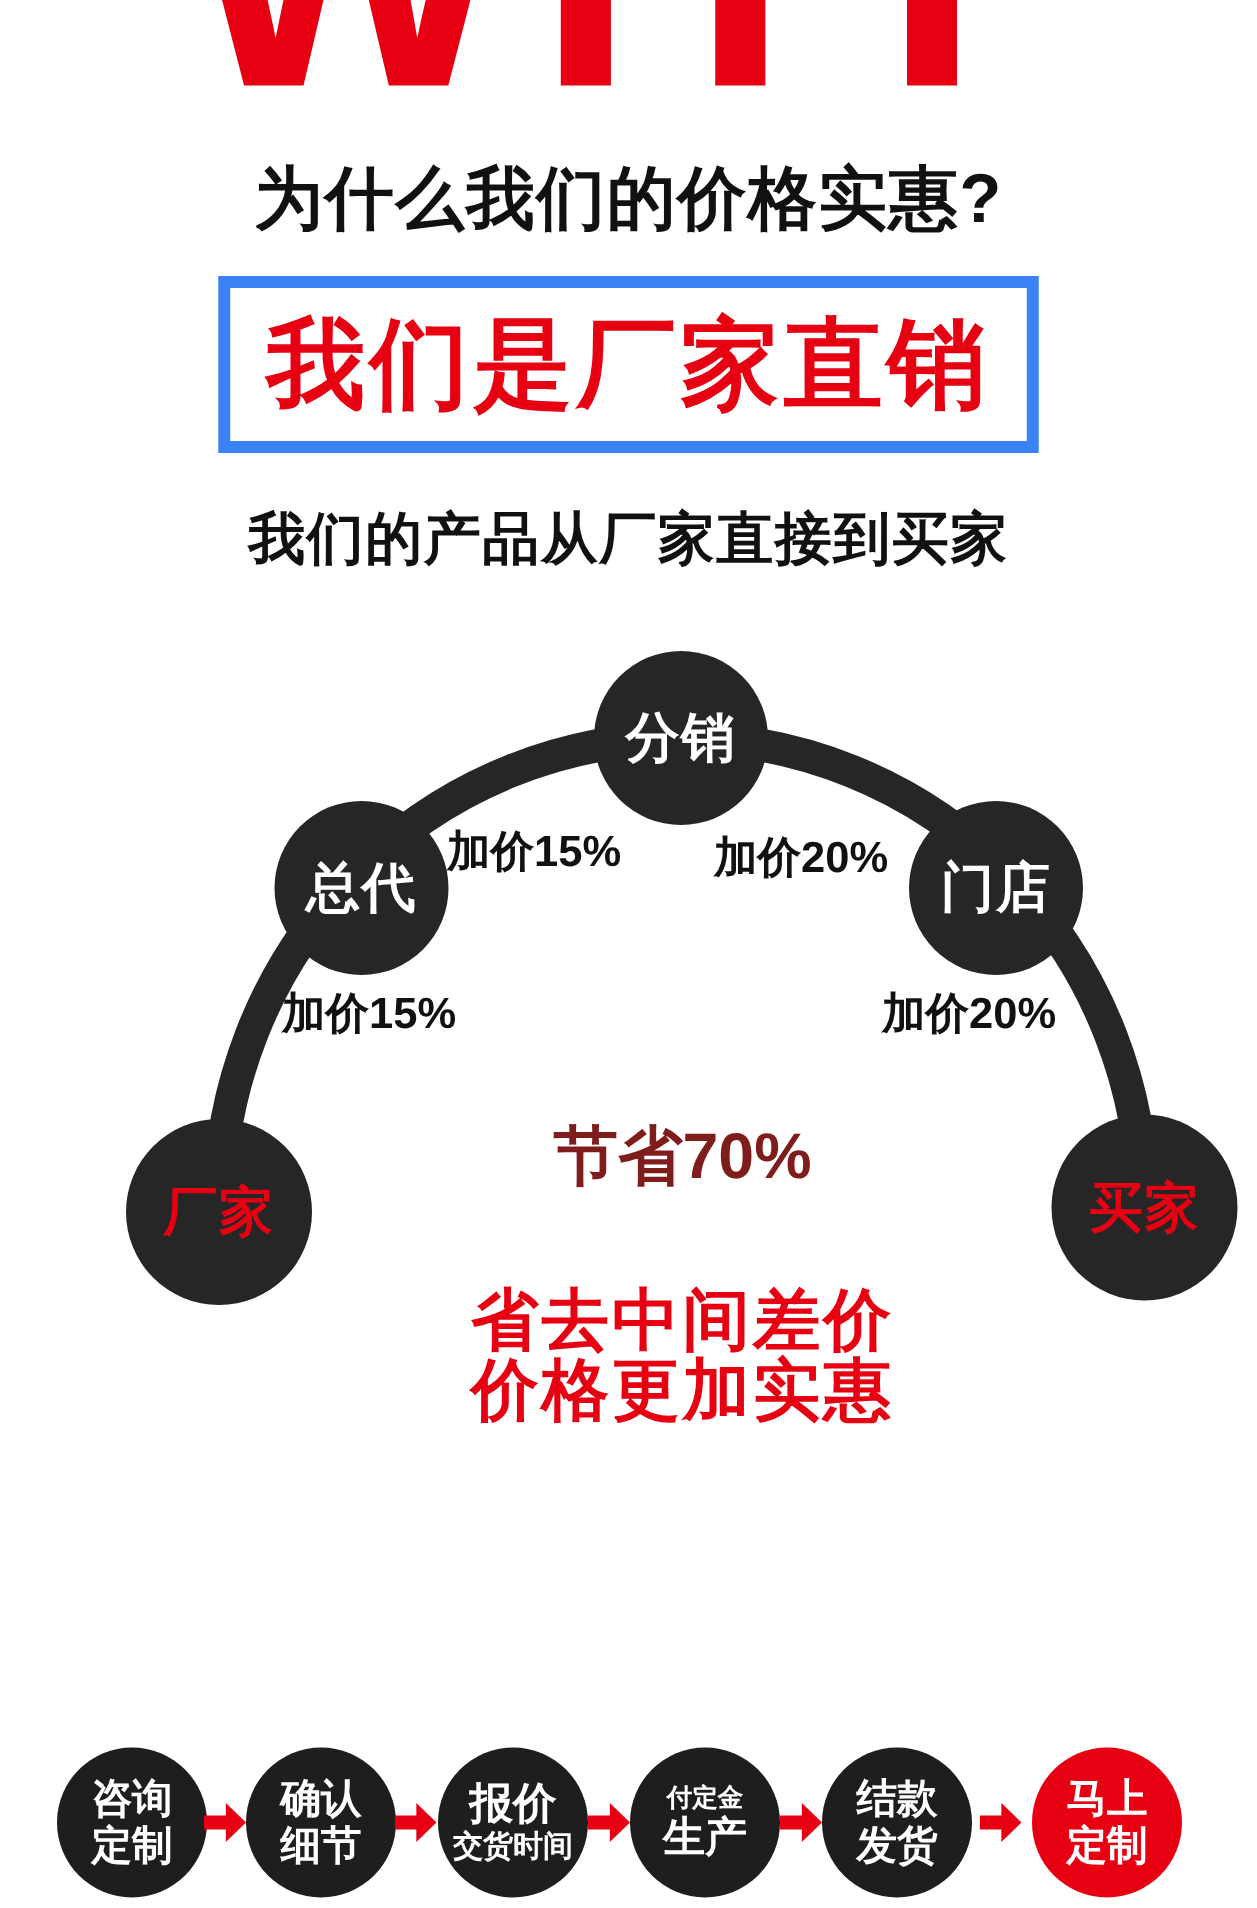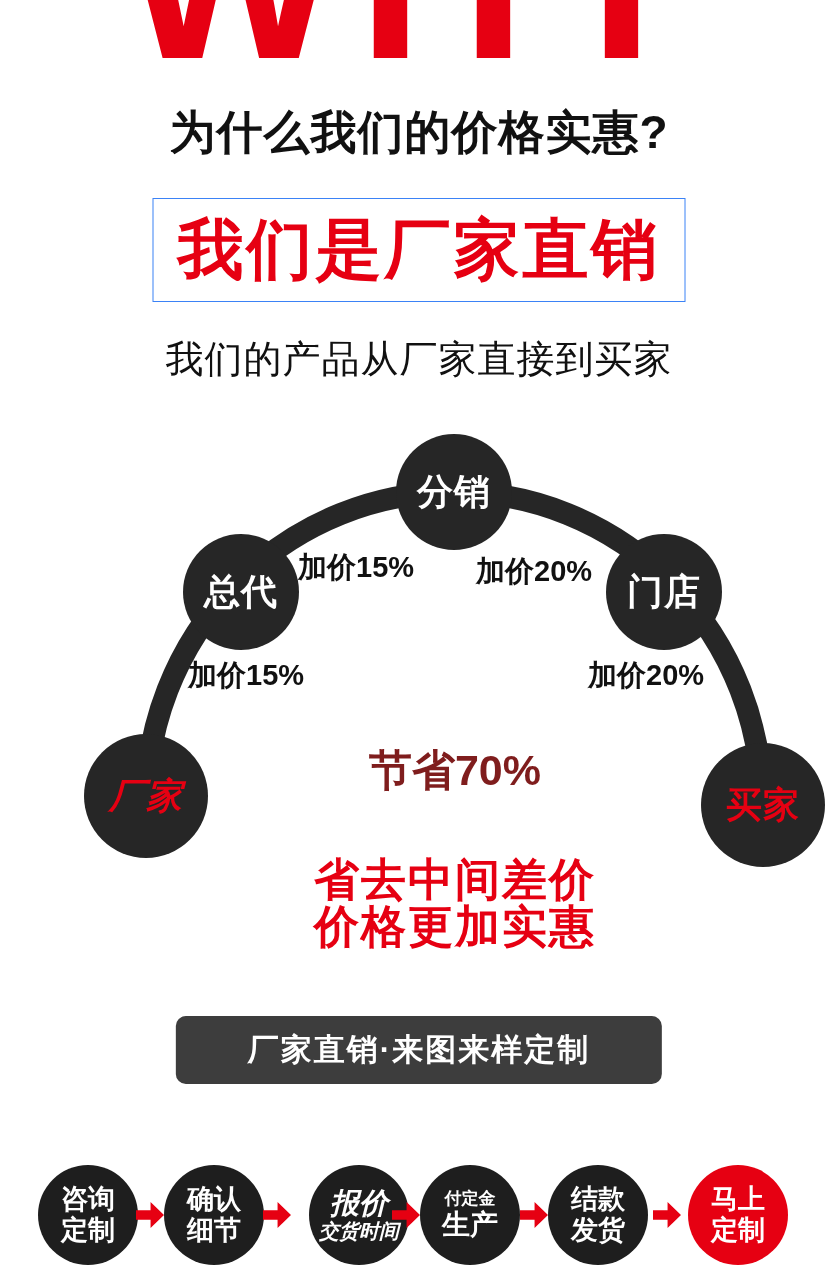--- a/index.html
+++ b/index.html
@@ -16,47 +16,47 @@
     text-align:center;color:#e60012;font-size:232px;line-height:1;
     font-weight:900;letter-spacing:18px;white-space:nowrap;
   }
 
   .question{
     position:absolute;top:102px;left:0;width:100%;
     text-align:center;color:#111;font-size:46px;font-weight:900;letter-spacing:1px;
   }
 
   .banner-box{
-    position:absolute;top:198px;left:50%;transform:translateX(-50%);
-    border:1px solid #3b82f6;padding:6px 24px;background:#fff;
+    position:absolute;top:184px;left:50%;transform:translateX(-50%);
+    border:8px solid #3b82f6;padding:6px 24px;background:#fff;
   }
   .banner-box span{
     color:#e60012;font-size:66px;font-weight:900;letter-spacing:3px;white-space:nowrap;
   }
 
   .subtitle{
     position:absolute;top:334px;left:0;width:100%;
-    text-align:center;color:#111;font-size:38px;font-weight:400;letter-spacing:1px;
+    text-align:center;color:#111;font-size:38px;font-weight:700;letter-spacing:1px;
   }
 
   
   .diagram{position:absolute;top:430px;left:0;width:838px;height:525px;margin-left:36px;}
   .diagram svg{position:absolute;top:0;left:0;}
   .node{
     position:absolute;border-radius:50%;background:#262626;color:#fff;
     display:flex;align-items:center;justify-content:center;
     font-weight:900;font-size:36px;letter-spacing:1px;
   }
   .node.small{width:116px;height:116px;}
   .node.big{width:124px;height:124px;}
   .node.redtext{color:#e60012;}
   .n-fenxiao{left:360px;top:4px;}
   .n-zongdai{left:147px;top:104px;}
   .n-mendian{left:570px;top:104px;}
-  .n-changjia{left:48px;top:304px;font-style:italic;}
+  .n-changjia{left:48px;top:316px;}
   .n-maijia{left:665px;top:313px;}
 
   .markup{
     position:absolute;color:#111;font-size:29px;font-weight:900;white-space:nowrap;
   }
   .m1{left:262px;top:118px;}
   .m2{left:440px;top:122px;}
   .m3{left:152px;top:226px;}
   .m4{left:552px;top:226px;}
 
@@ -87,21 +87,21 @@
     align-items:center;justify-content:center;font-weight:900;line-height:1.15;
   }
   .step .l1,.step .l2{font-size:27px;}
   .step.quote .l1{font-size:29px;}
   .step.quote .l2{font-size:20px;}
   .step.deposit .l1{font-size:17px;}
   .step.deposit .l2{font-size:28px;}
   .step.red{background:#e60012;}
   .s1{left:38px;}
   .s2{left:164px;}
-  .s3{left:309px;font-style:italic;}
+  .s3{left:292px;}
   .s4{left:420px;}
   .s5{left:548px;}
   .s6{left:688px;}
 
   .arrow{
     position:absolute;top:40px;width:28px;height:26px;background:#e60012;
     clip-path:polygon(0 32%,52% 32%,52% 0,100% 50%,52% 100%,52% 68%,0 68%);
   }
   .a1{left:136px;}
   .a2{left:263px;}
@@ -148,21 +148,20 @@
     <div class="markup m1">加价15%</div>
     <div class="markup m2">加价20%</div>
     <div class="markup m3">加价15%</div>
     <div class="markup m4">加价20%</div>
 
     <div class="save">节省70%</div>
     <div class="benefit b2">价格更加实惠</div>
     <div class="benefit b1">省去中间差价</div>
   </div>
 
-  <div class="cta">厂家直销·来图来样定制</div>
 
   <div class="flow">
     <div class="step s1">
       <span class="l1">咨询</span>
       <span class="l2">定制</span>
     </div>
     <div class="arrow a1"></div>
 
     <div class="step s2">
       <span class="l1">确认</span>

